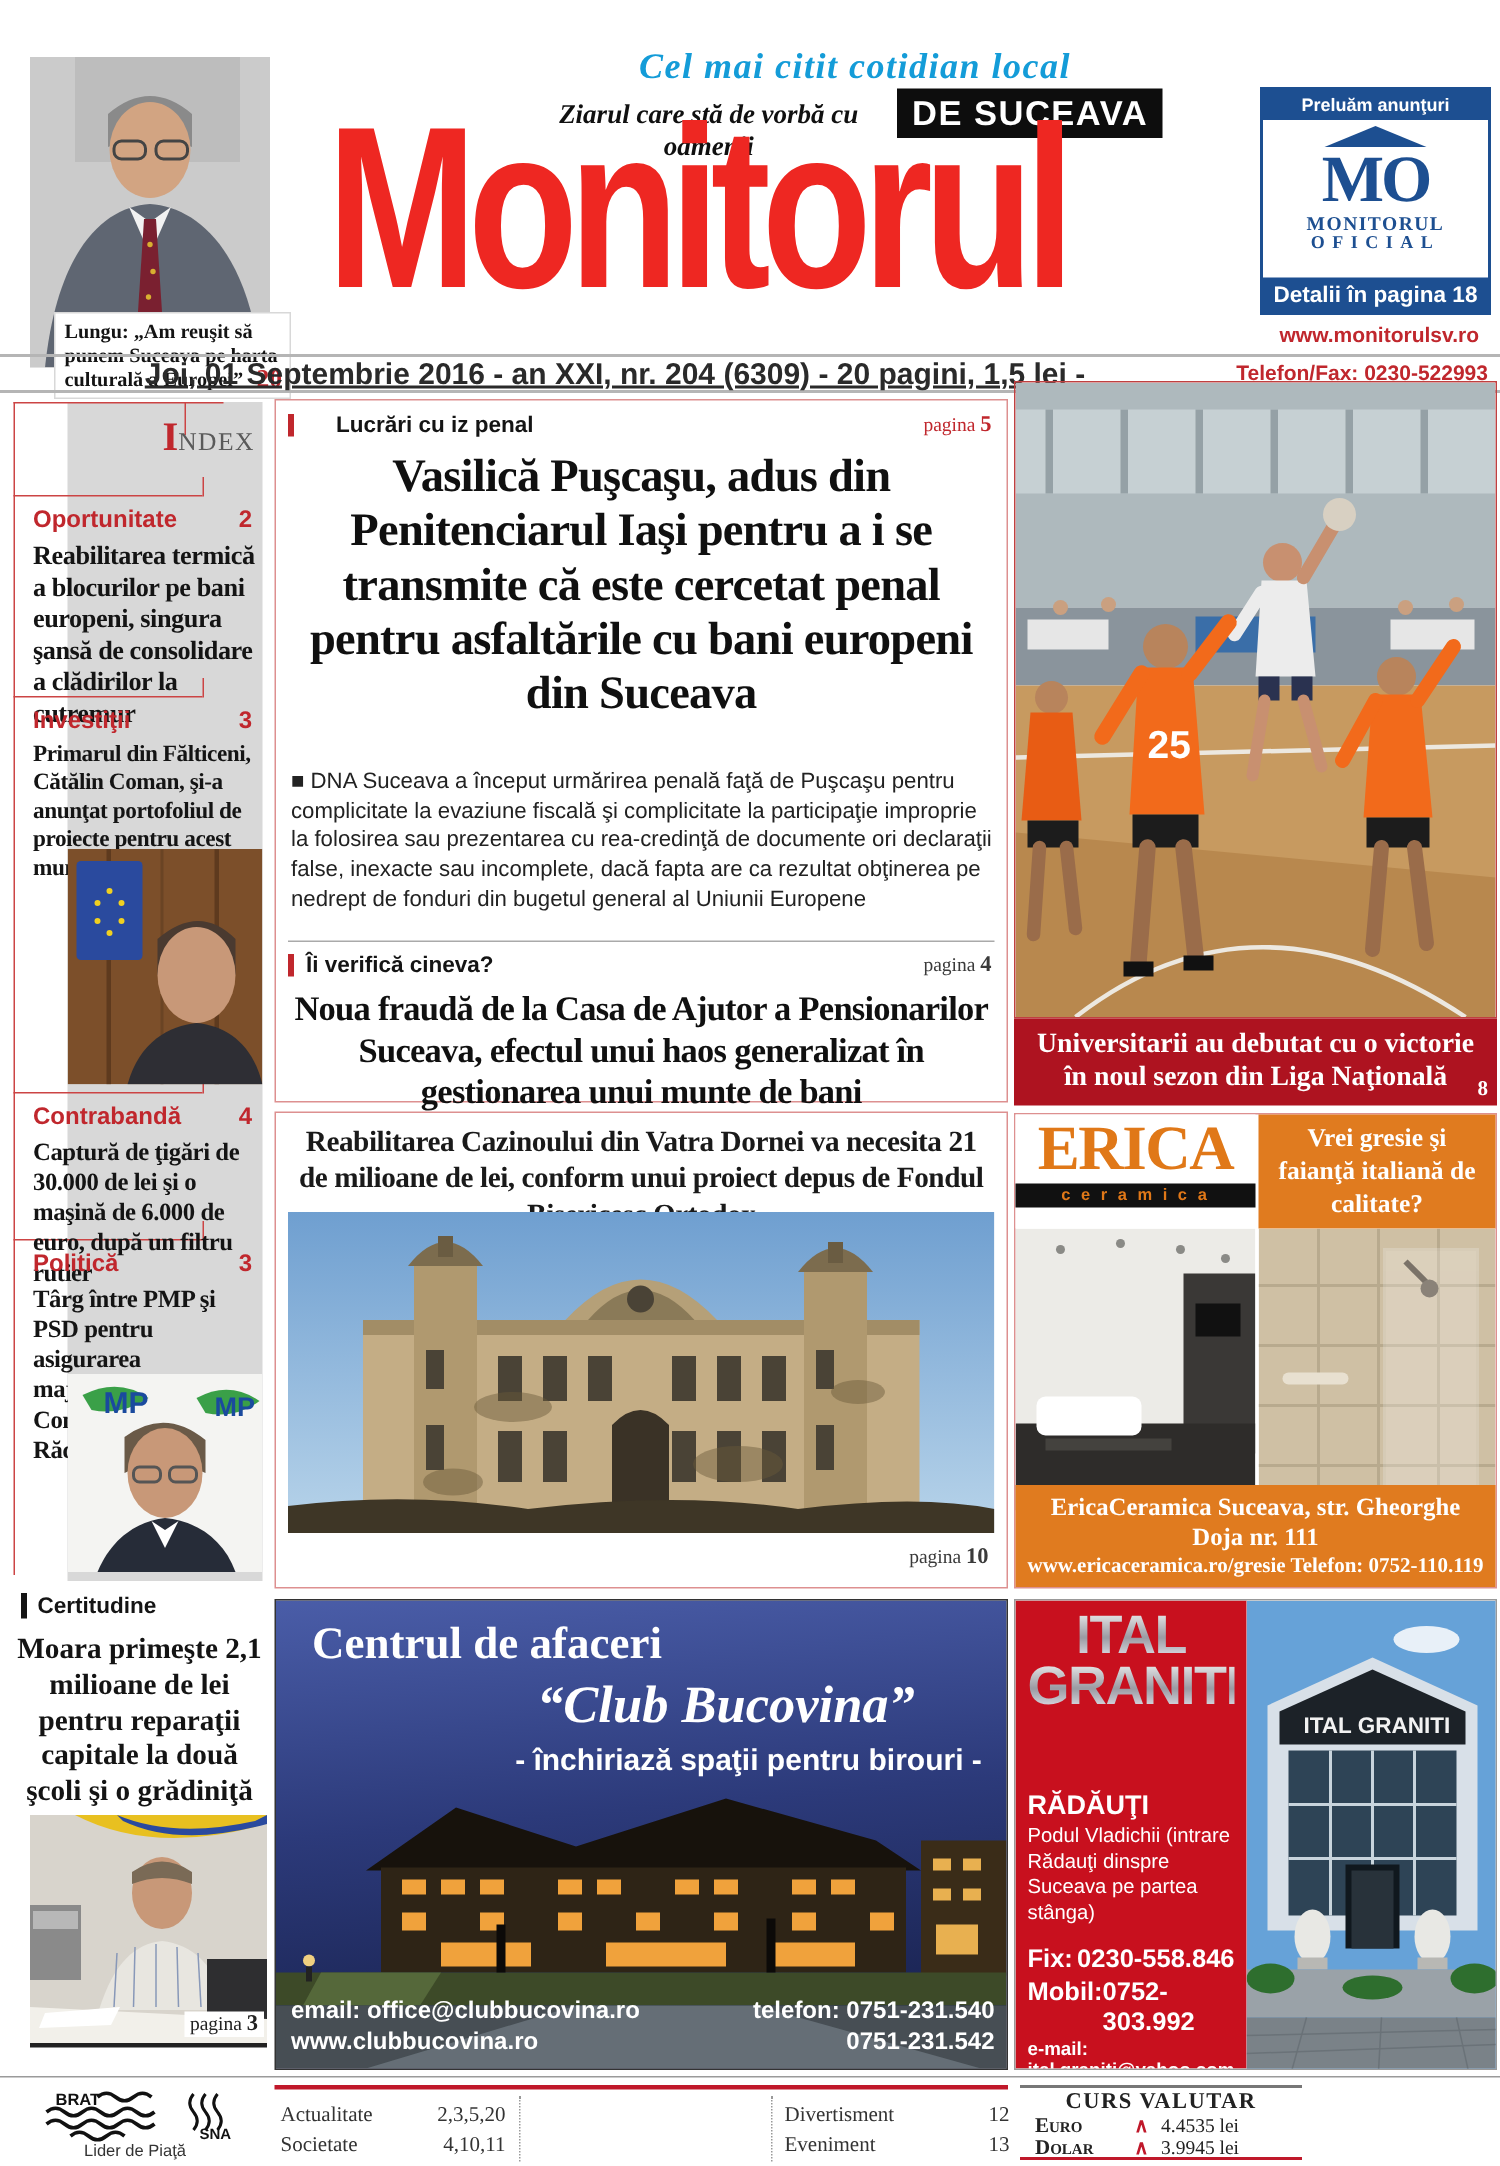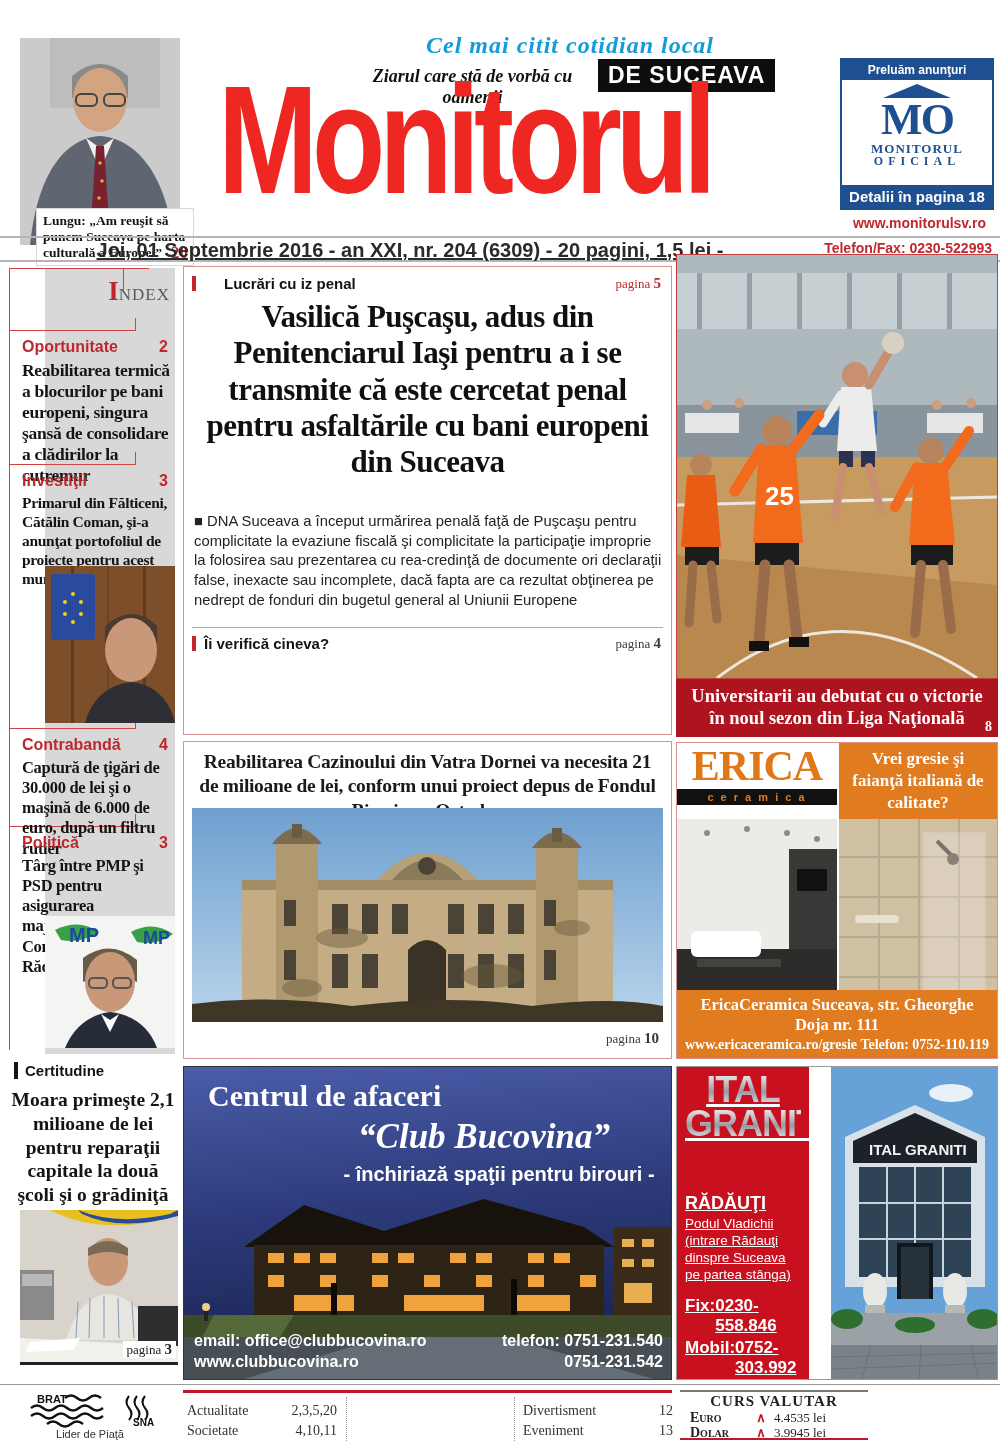--- a/index.html
+++ b/index.html
@@ -88,21 +88,21 @@
   .club{left:183px;top:1066px;width:489px;height:314px;border:1px solid #333;box-sizing:border-box;
     background:linear-gradient(175deg,#4a5da8 0%,#2c3a7a 45%,#141c44 100%);overflow:hidden;}
   .club-l1{position:absolute;left:24px;top:12px;color:#fff;font-family:"Liberation Serif",serif;font-weight:bold;font-size:30px;}
   .club-l2{position:absolute;left:120px;top:50px;width:360px;text-align:center;color:#fff;
     font-family:"Liberation Serif",serif;font-style:italic;font-weight:bold;font-size:35px;}
   .club-l3{position:absolute;left:150px;top:96px;width:330px;text-align:center;color:#fff;font-weight:bold;font-size:20px;}
   .club-info{position:absolute;left:10px;bottom:6px;width:469px;color:#fff;font-weight:bold;font-size:16px;}
   .club-row{display:flex;justify-content:space-between;line-height:1.35;}
   
   .ital{left:676px;top:1066px;width:322px;height:314px;box-sizing:border-box;border:1px solid #999;overflow:hidden;}
-  .ital-left{position:absolute;left:0;top:0;width:132px;height:100%;background:#c8101e;color:#fff;padding:6px 8px;box-sizing:border-box;text-decoration:underline;}
+  .ital-left{position:absolute;left:0;top:0;width:154px;height:100%;background:#c8101e;color:#fff;padding:6px 8px;box-sizing:border-box;}
   .ital-brand{text-align:center;font-weight:bold;font-size:36px;line-height:0.95;letter-spacing:-1px;
     background:linear-gradient(#f2f2f2,#9a9aa2 55%,#e8e8f0);-webkit-background-clip:text;background-clip:text;color:transparent;}
   .ital-city{margin-top:52px;font-weight:bold;font-size:18px;}
   .ital-addr{font-size:13.5px;line-height:1.25;margin-top:2px;}
   .ital-tel{margin-top:12px;font-weight:bold;font-size:17px;display:flex;justify-content:space-between;}
   .ital-mail{font-size:12.5px;font-weight:bold;margin-top:1px;}
   
   .foot-line{left:0;top:1384px;width:1000px;height:1px;background:#9a9a9a;}
   .sections{left:183px;top:1390px;width:489px;border-top:3px solid #c0182a;height:50px;box-sizing:border-box;}
   .sec-group{position:absolute;top:8px;width:150px;font-family:"Liberation Serif",serif;font-size:14px;color:#333;}
@@ -287,20 +287,21 @@
     <div class="abs standfirst">■ DNA Suceava a început urmărirea penală faţă de Puşcaşu pentru complicitate la evaziune fiscală şi complicitate la participaţie improprie la folosirea sau prezentarea cu rea-credinţă de documente ori declaraţii false, inexacte sau incomplete, dacă fapta are ca rezultat obţinerea pe nedrept de fonduri din bugetul general al Uniunii Europene</div>
     <div class="abs divider" style="top:360px;"></div>
     <div class="kick abs" style="left:8px;top:368px;">
       <span class="bar"></span>
       <span>Îi verifică cineva?</span>
     </div>
     <div class="abs pagina pg-dark" style="right:10px;top:368px;">
       <span>pagina</span>
       <b>4</b>
     </div>
+    <div class="abs second-head">Noua fraudă de la Casa de Ajutor a Pensionarilor Suceava, efectul unui haos generalizat în gestionarea unui munte de bani</div>
   </div>
 
   <div class="abs" style="left:676px;top:254px;width:322px;height:425px;border:1px solid #c04040;box-sizing:border-box;overflow:hidden;">
     <svg width="320" height="423" viewBox="0 0 320 423">
       <rect width="320" height="150" fill="#aeb9bd"></rect>
       <rect y="18" width="320" height="56" fill="#c6d0d3"></rect>
       <g fill="#95a1a6">
           <rect x="20" y="18" width="5" height="56"></rect>
           <rect x="70" y="18" width="5" height="56"></rect>
           <rect x="120" y="18" width="5" height="56"></rect>

